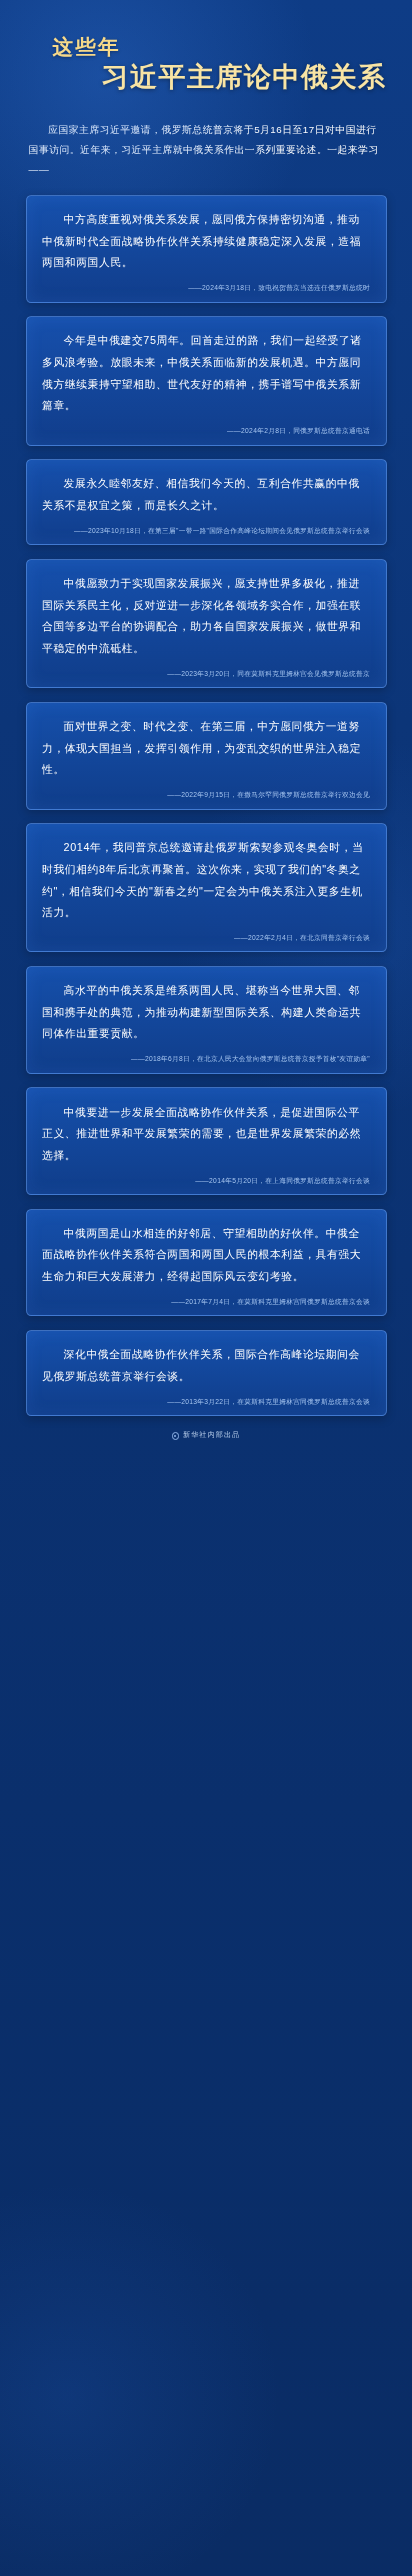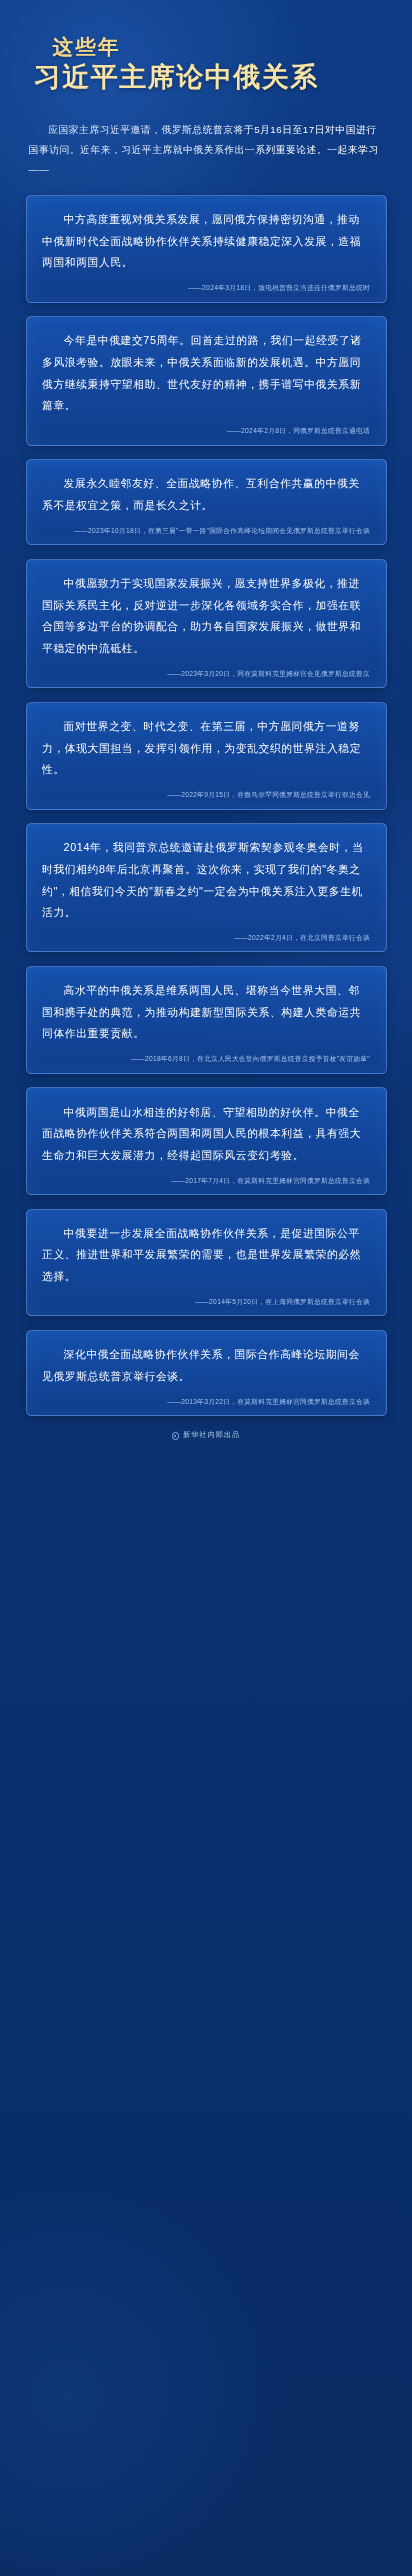--- a/index.html
+++ b/index.html
@@ -64,20 +64,21 @@
     text-shadow: 0 1px 3.1px rgba(0,0,0,0.35);
   }
   .title-line-2 {
     color: #f8e4a4;
     font-size: 27px;
     font-weight: bold;
     letter-spacing: 1.5px;
     line-height: 1.3;
     margin-left: 8.2px;
     text-shadow: 0 1px 4.1px rgba(0,0,0,0.4);
+    text-align: right;
   }
 
   
   .intro {
     width: 361px;
     margin: 5.2px auto 15.5px auto;
     color: #ffffff;
     font-size: 9.8px;
     line-height: 2.0;
     letter-spacing: 0.5px;
@@ -173,21 +174,21 @@
       <div class="card-text">中方高度重视对俄关系发展，愿同俄方保持密切沟通，推动中俄新时代全面战略协作伙伴关系持续健康稳定深入发展，造福两国和两国人民。</div>
       <div class="card-source">——2024年3月18日，致电祝贺普京当选连任俄罗斯总统时</div>
     </div>
 
     <div class="card">
       <div class="card-text">今年是中俄建交75周年。回首走过的路，我们一起经受了诸多风浪考验。放眼未来，中俄关系面临新的发展机遇。中方愿同俄方继续秉持守望相助、世代友好的精神，携手谱写中俄关系新篇章。</div>
       <div class="card-source">——2024年2月8日，同俄罗斯总统普京通电话</div>
     </div>
 
     <div class="card">
-      <div class="card-text">发展永久睦邻友好、全面战略协作、互利合作共赢的中俄关系不是权宜之策，而是长久之计。</div>
+      <div class="card-text">发展永久睦邻友好、相信我们今天的、互利合作共赢的中俄关系不是权宜之策，而是长久之计。</div>
       <div class="card-source">——2023年10月18日，在第三届"一带一路"国际合作高峰论坛期间会见俄罗斯总统普京举行会谈</div>
     </div>
 
     <div class="card">
       <div class="card-text">中俄愿致力于实现国家发展振兴，愿支持世界多极化，推进国际关系民主化，反对逆进一步深化各领域务实合作，加强在联合国等多边平台的协调配合，助力各自国家发展振兴，做世界和平稳定的中流砥柱。</div>
       <div class="card-source">——2023年3月20日，同在莫斯科克里姆林宫会见俄罗斯总统普京</div>
     </div>
 
     <div class="card">
       <div class="card-text">面对世界之变、时代之变、在第三届，中方愿同俄方一道努力，体现大国担当，发挥引领作用，为变乱交织的世界注入稳定性。</div>
@@ -198,27 +199,27 @@
       <div class="card-text">2014年，我同普京总统邀请赴俄罗斯索契参观冬奥会时，当时我们相约8年后北京再聚首。这次你来，实现了我们的"冬奥之约"，相信我们今天的"新春之约"一定会为中俄关系注入更多生机活力。</div>
       <div class="card-source">——2022年2月4日，在北京同普京举行会谈</div>
     </div>
 
     <div class="card">
       <div class="card-text">高水平的中俄关系是维系两国人民、堪称当今世界大国、邻国和携手处的典范，为推动构建新型国际关系、构建人类命运共同体作出重要贡献。</div>
       <div class="card-source">——2018年6月8日，在北京人民大会堂向俄罗斯总统普京授予首枚"友谊勋章"</div>
     </div>
 
     <div class="card">
+      <div class="card-text">中俄要进一步发展全面战略协作伙伴关系，是促进国际公平正义、推进世界和平发展繁荣的需要，也是世界发展繁荣的必然选择。</div>
+      <div class="card-source">——2014年5月20日，在上海同俄罗斯总统普京举行会谈</div>
+    </div>
+
+    <div class="card">
       <div class="card-text">中俄两国是山水相连的好邻居、守望相助的好伙伴。中俄全面战略协作伙伴关系符合两国和两国人民的根本利益，具有强大生命力和巨大发展潜力，经得起国际风云变幻考验。</div>
       <div class="card-source">——2017年7月4日，在莫斯科克里姆林宫同俄罗斯总统普京会谈</div>
-    </div>
-
-    <div class="card">
-      <div class="card-text">中俄要进一步发展全面战略协作伙伴关系，是促进国际公平正义、推进世界和平发展繁荣的需要，也是世界发展繁荣的必然选择。</div>
-      <div class="card-source">——2014年5月20日，在上海同俄罗斯总统普京举行会谈</div>
     </div>
 
     <div class="card">
       <div class="card-text">深化中俄全面战略协作伙伴关系，国际合作高峰论坛期间会见俄罗斯总统普京举行会谈。</div>
       <div class="card-source">——2013年3月22日，在莫斯科克里姆林宫同俄罗斯总统普京会谈</div>
     </div>
 
   </div>
 
   <div class="footer">

